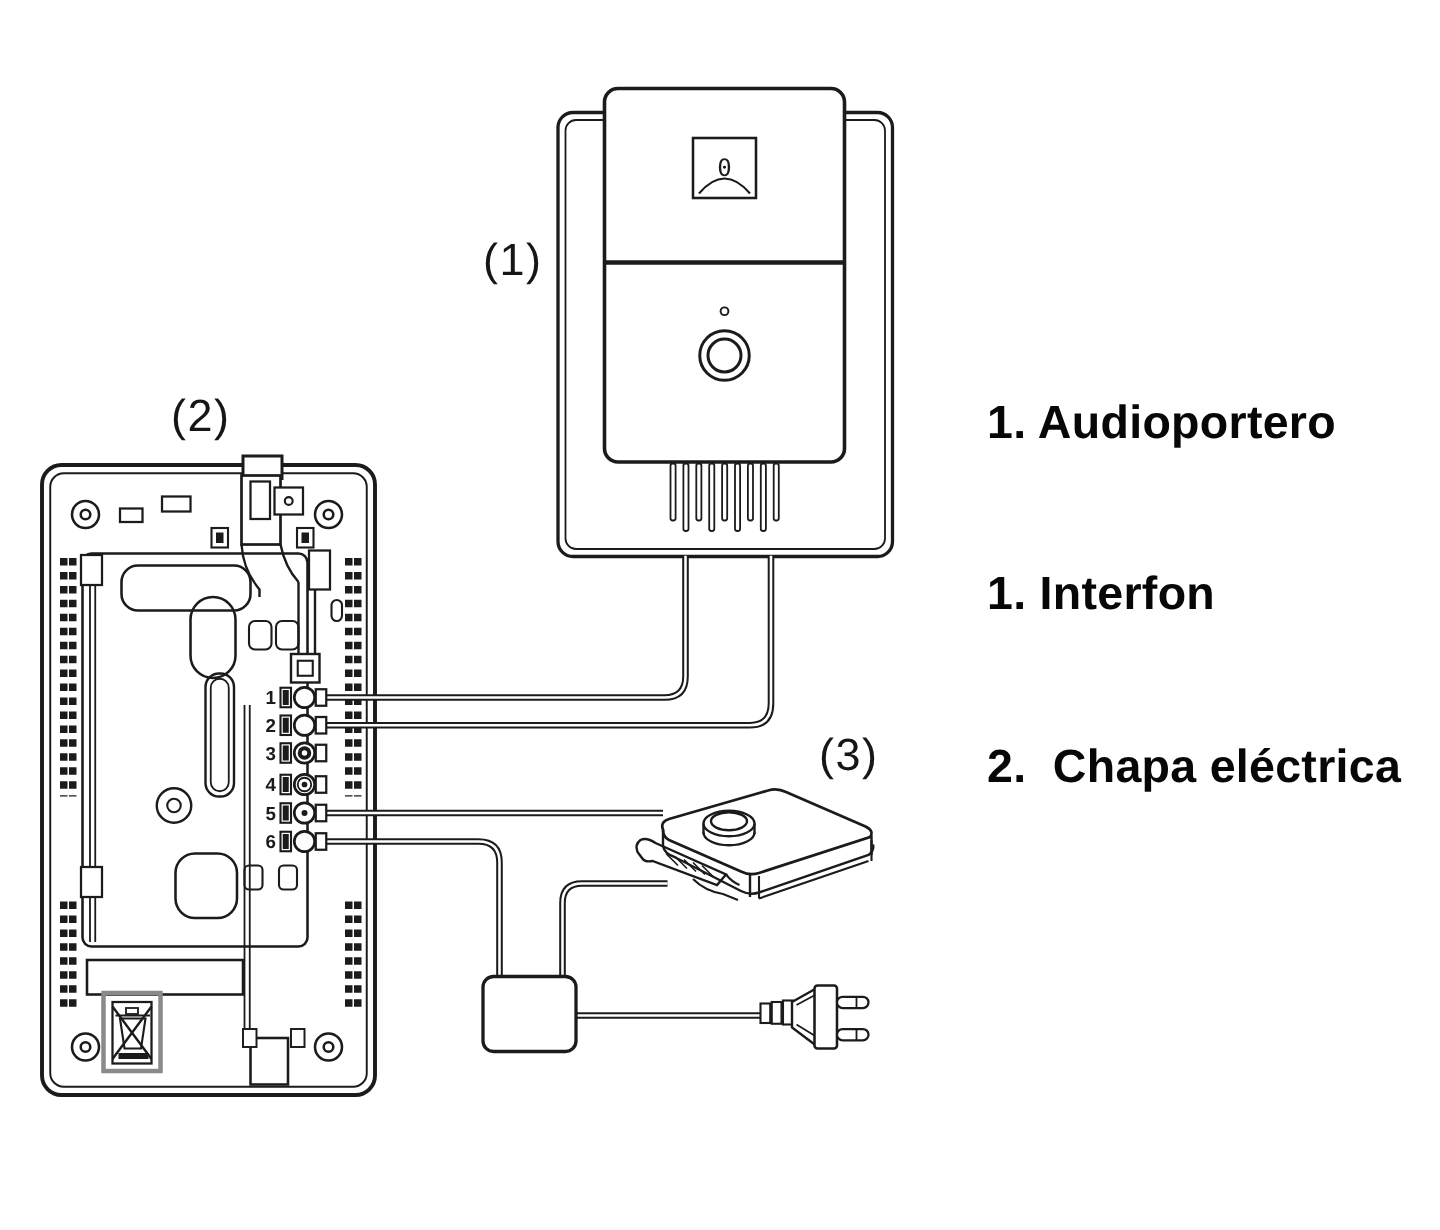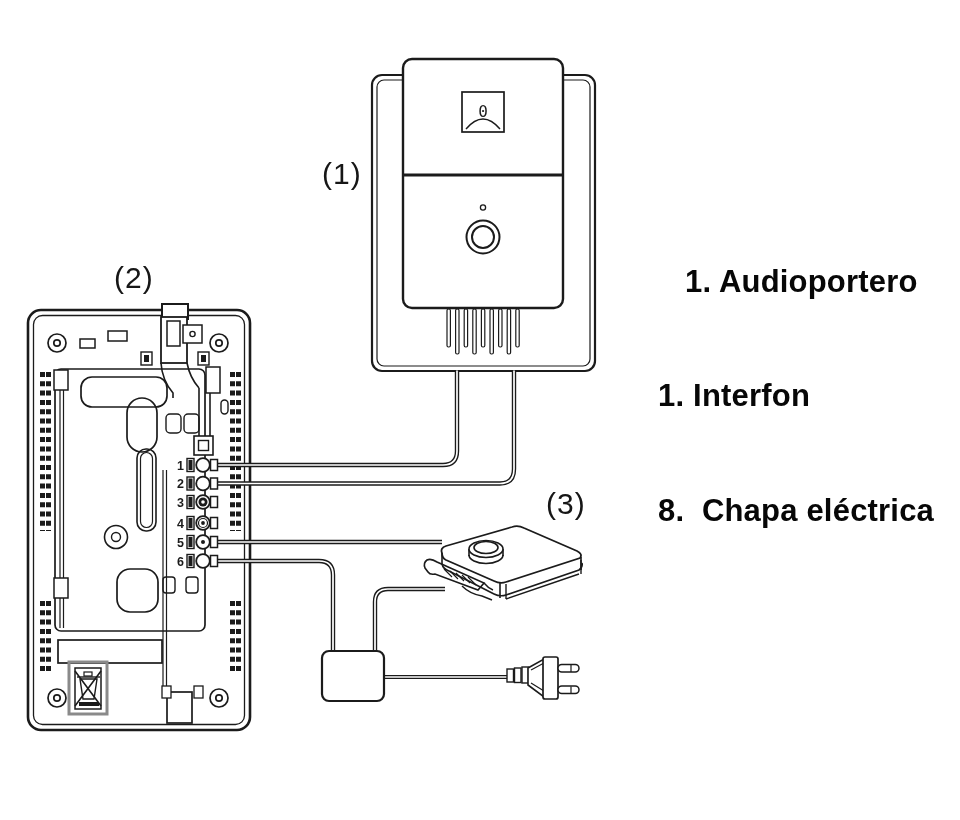--- a/index.html
+++ b/index.html
@@ -10,21 +10,21 @@
   .diagram-svg{position:absolute;left:0;top:0;}
   .callout{
     position:absolute;font-size:30px;font-weight:400;color:#161616;
     letter-spacing:1px;
   }
   .legend{position:absolute;left:658px;top:0;width:300px;}
   .legend-item{
     position:absolute;left:0;font-size:31px;font-weight:700;color:#070707;
     white-space:pre;letter-spacing:0.2px;
   }
-  .li-1{top:264px;margin-left:27px;} .li-2{top:378px;} .li-3{top:493px;}
+  .li-1{top:264px;} .li-2{top:378px;} .li-3{top:493px;}
 </style>
 </head>
 <body>
 
 <div class="canvas">
 
 <svg class="diagram-svg" width="960" height="820" viewBox="0 0 960 820" fill="none" stroke="#1b1b1b" stroke-linecap="butt">
 
   <g>
     <rect x="372" y="75" width="223" height="296" rx="10" stroke-width="2.2"></rect>
@@ -271,16 +271,16 @@
   </g>
 </svg>
 
 <div class="callout" style="left:322px;top:157px">(1)</div>
 <div class="callout" style="left:114px;top:261px">(2)</div>
 <div class="callout" style="left:546px;top:487px">(3)</div>
 
 <div class="legend">
   <div class="legend-item li-1">1. Audioportero</div>
   <div class="legend-item li-2">1. Interfon</div>
-  <div class="legend-item li-3">8.  Chapa eléctrica</div>
+  <div class="legend-item li-3">2.  Chapa eléctrica</div>
 </div>
 
 </div>
 
 </body></html>

